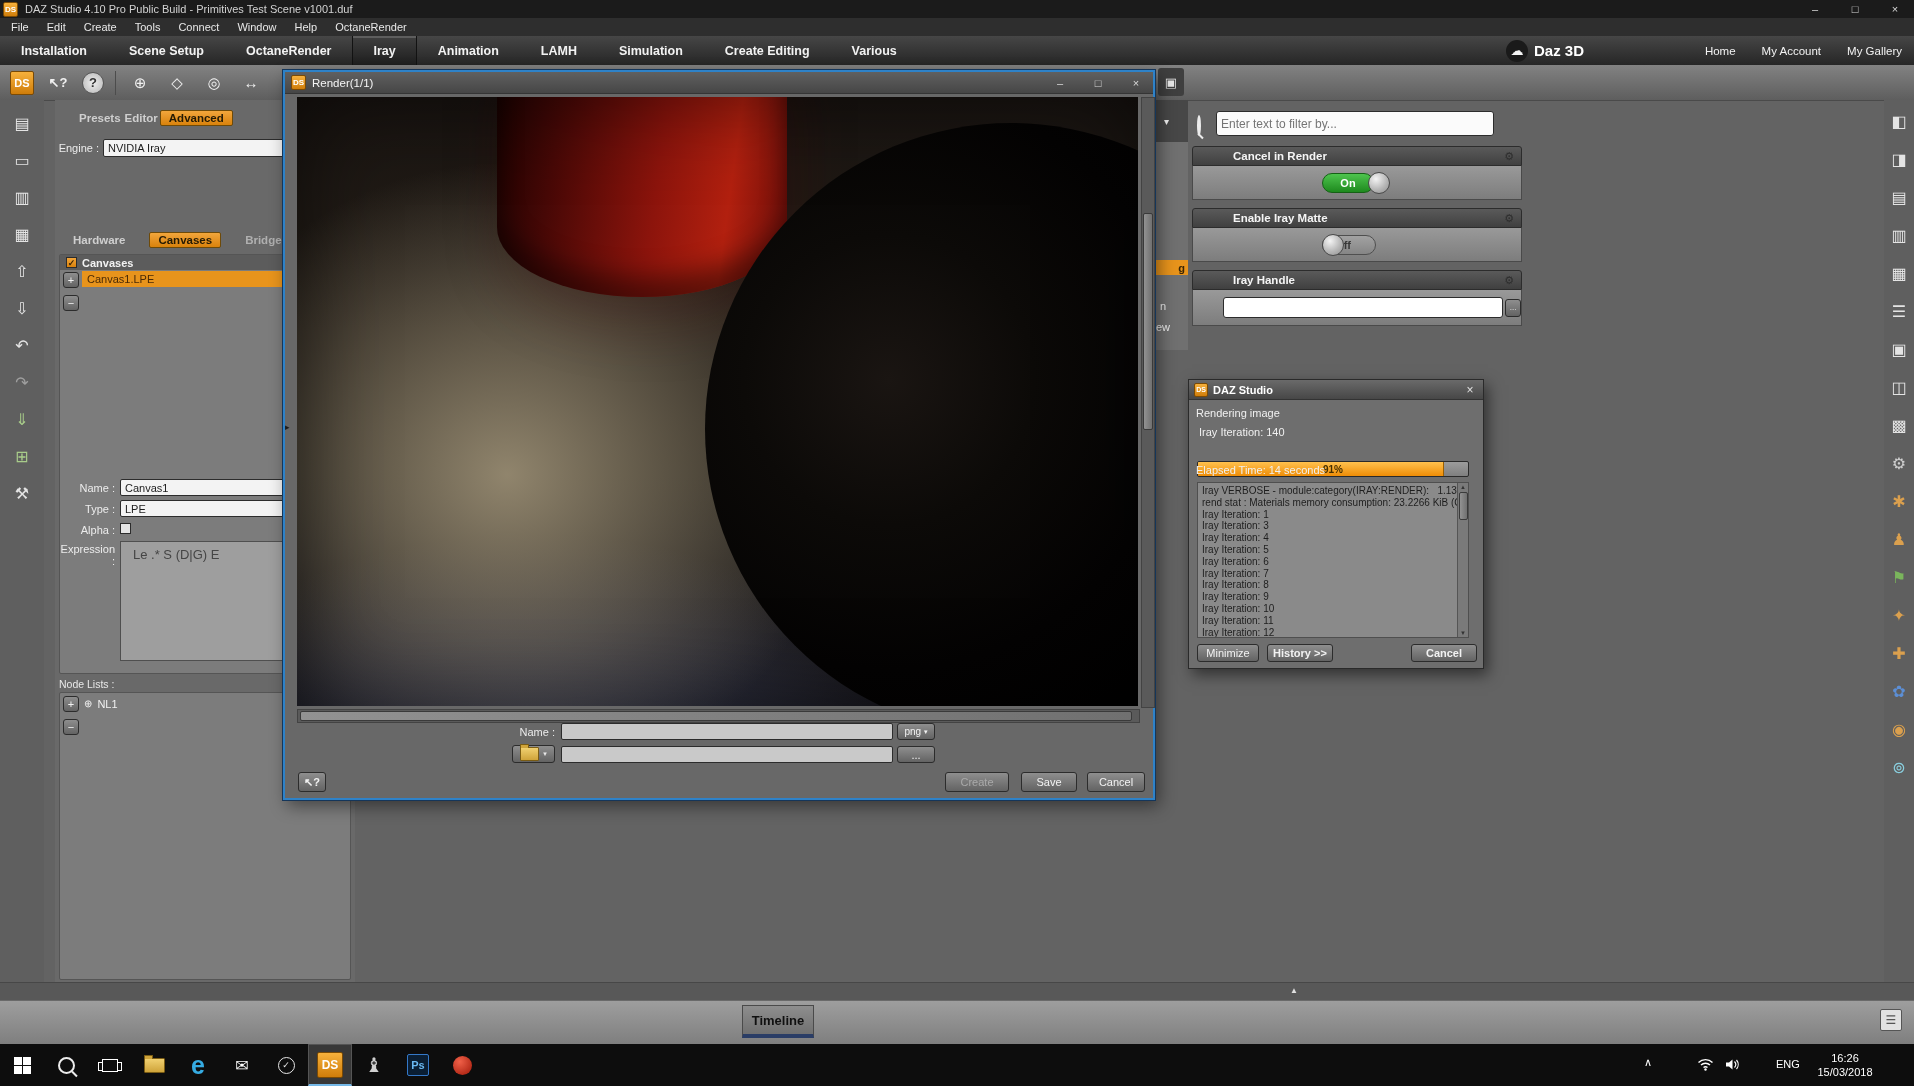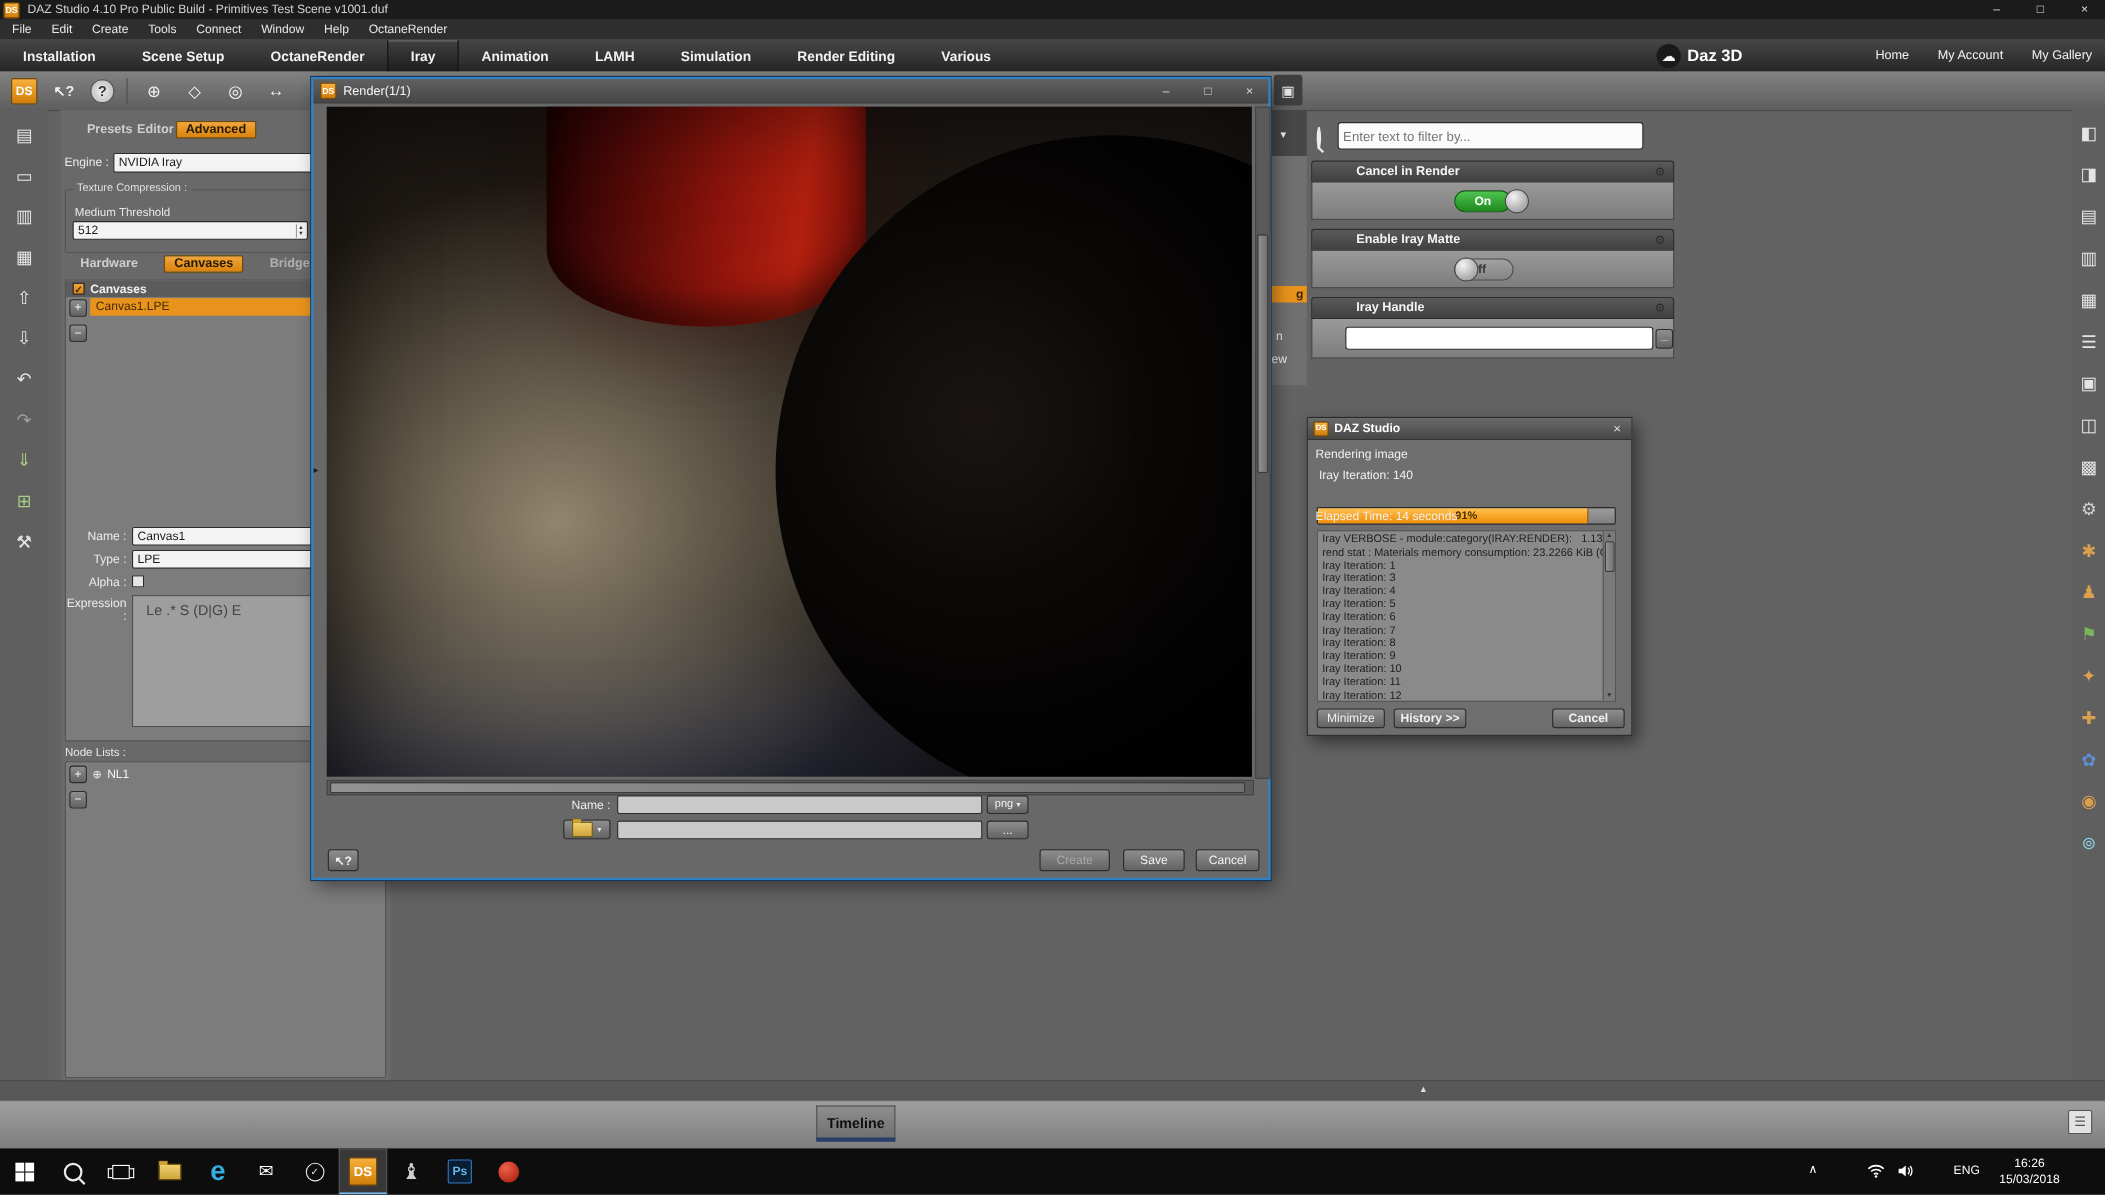--- a/index.html
+++ b/index.html
@@ -110,21 +110,21 @@
 
   
   <div class="abs flex" style="left:0;top:36px;width:1914px;height:29px;background:linear-gradient(#464646,#262626)">
     <span class="main-tab">Installation</span>
     <span class="main-tab">Scene Setup</span>
     <span class="main-tab">OctaneRender</span>
     <span class="main-tab active">Iray</span>
     <span class="main-tab">Animation</span>
     <span class="main-tab">LAMH</span>
     <span class="main-tab">Simulation</span>
-    <span class="main-tab">Render Editing</span>
+    <span class="main-tab">Create Editing</span>
     <span class="main-tab">Various</span>
     <span class="flex" style="position:absolute;right:330px;gap:6px">
       <span style="width:22px;height:22px;border-radius:50%;background:#1a1a1a;display:flex;align-items:center;justify-content:center;color:#f5f5f5;font-size:13px">☁</span>
       <span style="color:#fff;font-weight:bold;font-size:15px">Daz 3D</span>
     </span>
     <span class="flex" style="position:absolute;right:12px;gap:26px;font-size:11.5px;color:#f2f2f2">
       <span>Home</span>
       <span>My Account</span>
       <span>My Gallery</span>
     </span>
@@ -166,32 +166,20 @@
       <span class="tab-plain">Presets</span>
       <span class="tab-plain">Editor</span>
       <span class="tab-orange">Advanced</span>
     </div>
     <span class="abs lbl" style="left:2px;top:42px;width:42px;text-align:right">Engine :</span>
     <div class="abs inp" style="left:48px;top:39px;width:252px;height:18px">
       <span>NVIDIA Iray</span>
       <span class="dd-ar">▾</span>
     </div>
 
-    <div class="grp" style="left:4px;top:72px;width:290px;height:56px">
-      <span class="grp-title">Texture Compression :</span>
-      <span class="abs" style="left:8px;top:14px;font-size:10.5px;color:#e8e8e8">Medium Threshold</span>
-      <div class="abs inp" style="left:6px;top:28px;width:214px;height:17px">
-        <span>512</span>
-        <span class="spin">
-          <span>▴</span>
-          <span>▾</span>
-        </span>
-      </div>
-      <span class="abs" style="left:226px;top:14px;font-size:10.5px;color:#e8e8e8">H</span>
-    </div>
 
     <div class="abs flex" style="left:16px;top:132px;gap:22px">
       <span class="tab-plain">Hardware</span>
       <span class="tab-orange">Canvases</span>
       <span class="tab-plain" style="color:#b0b0b0">Bridge [BETA]</span>
     </div>
 
     <div class="grp" style="left:4px;top:154px;width:290px;height:418px;background:#7c7c7c">
       <div class="flex" style="height:15px;background:#5c5c5c;padding-left:6px;gap:5px">
         <span class="cbx on">✓</span>

